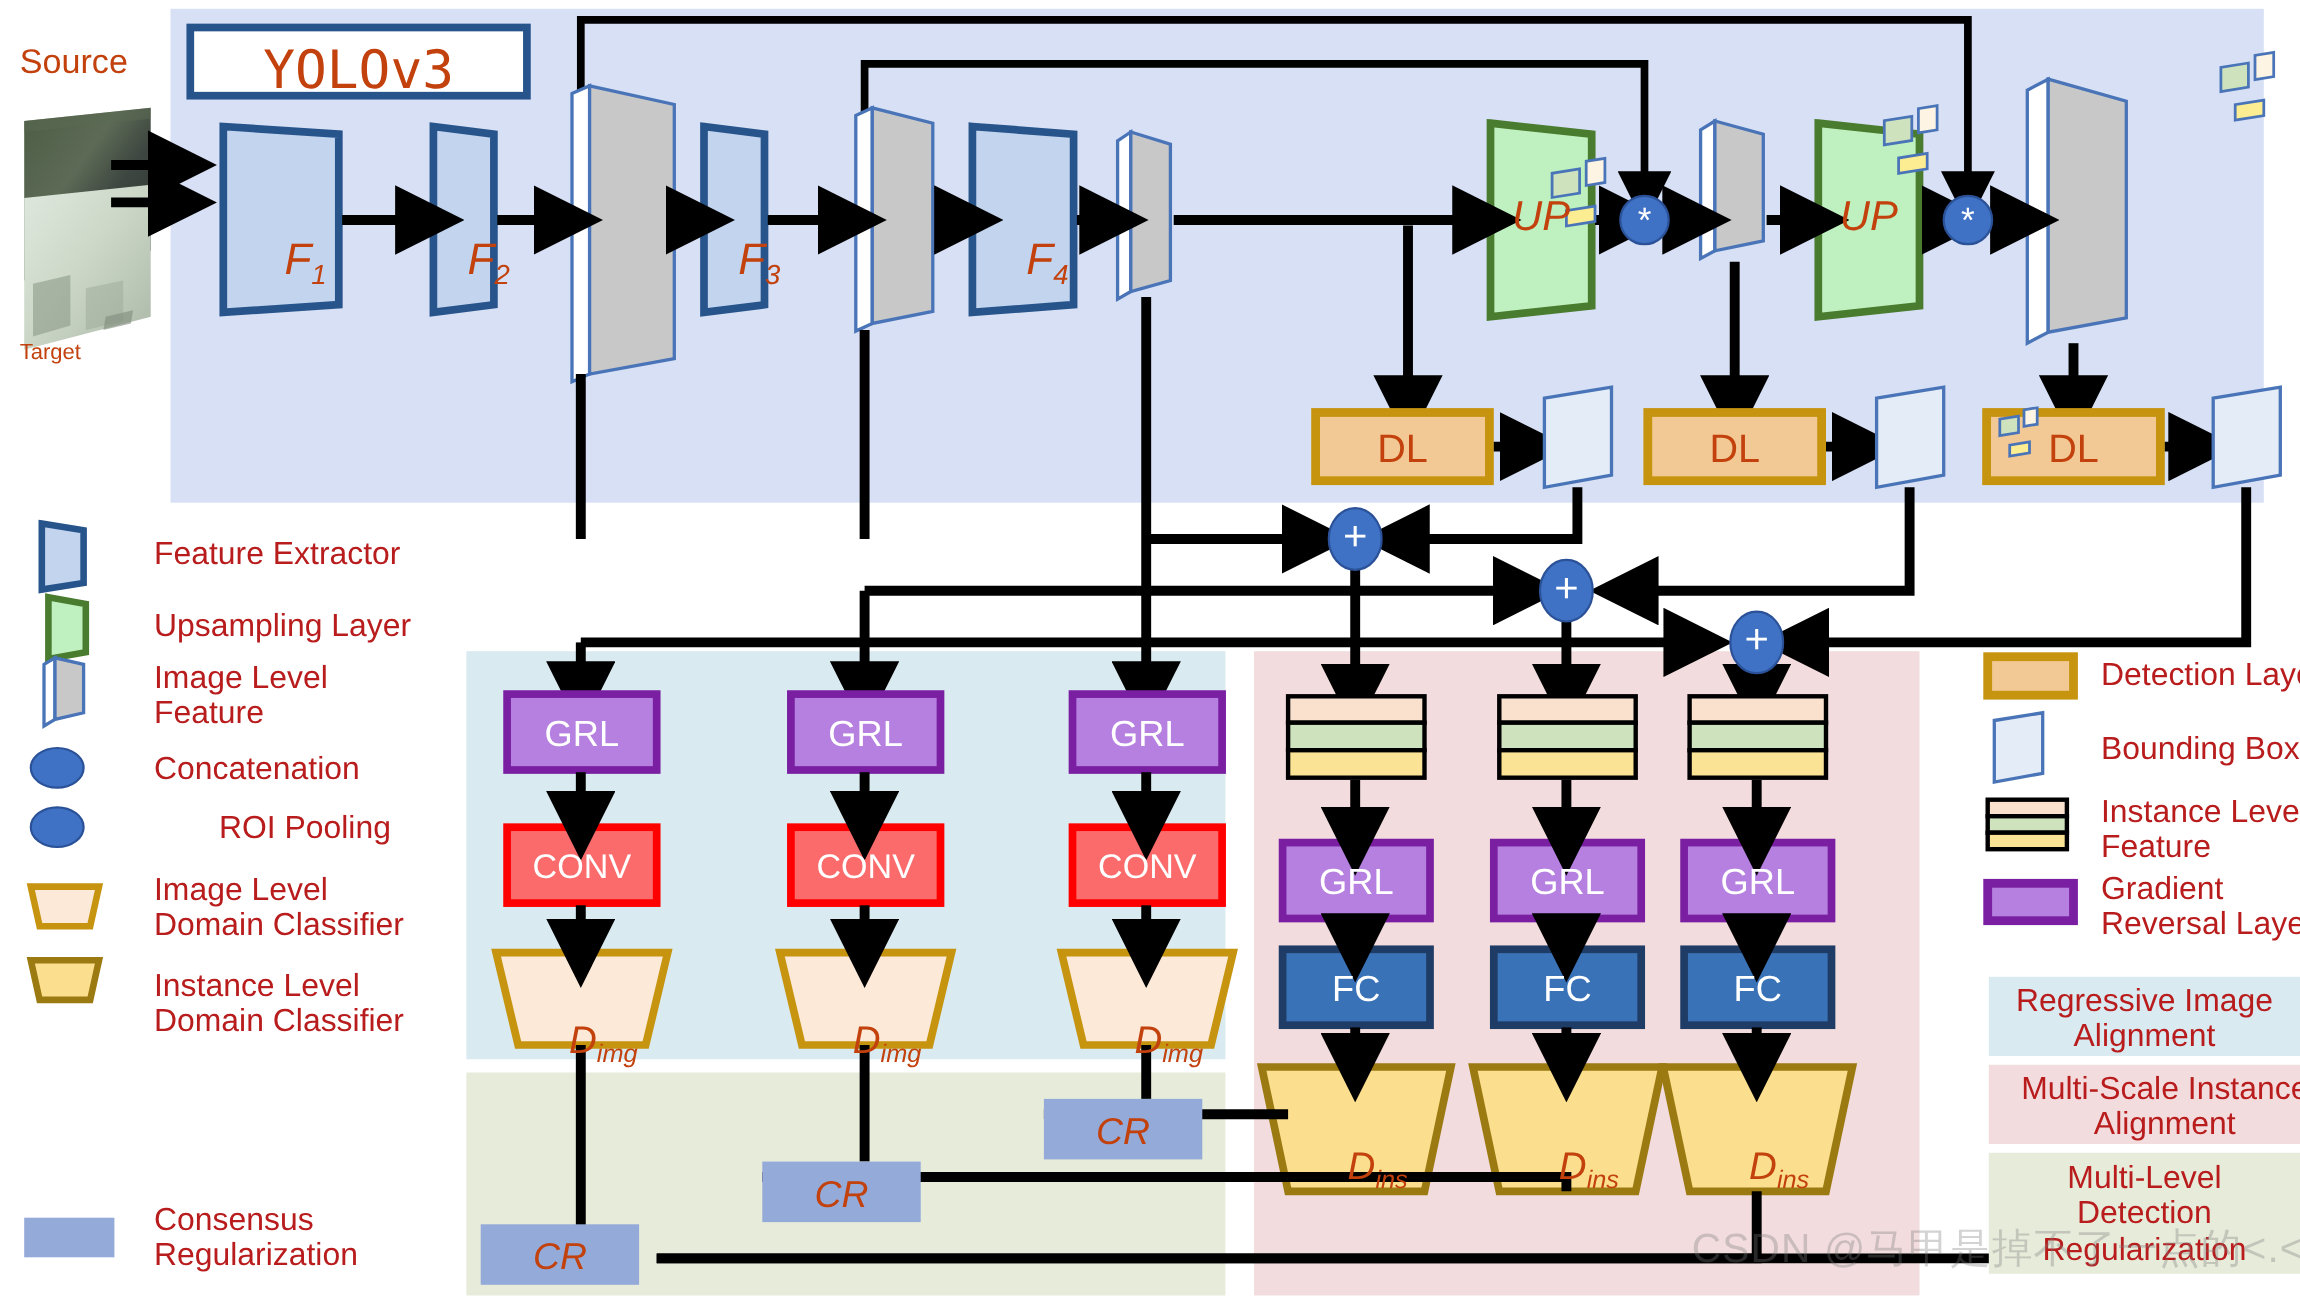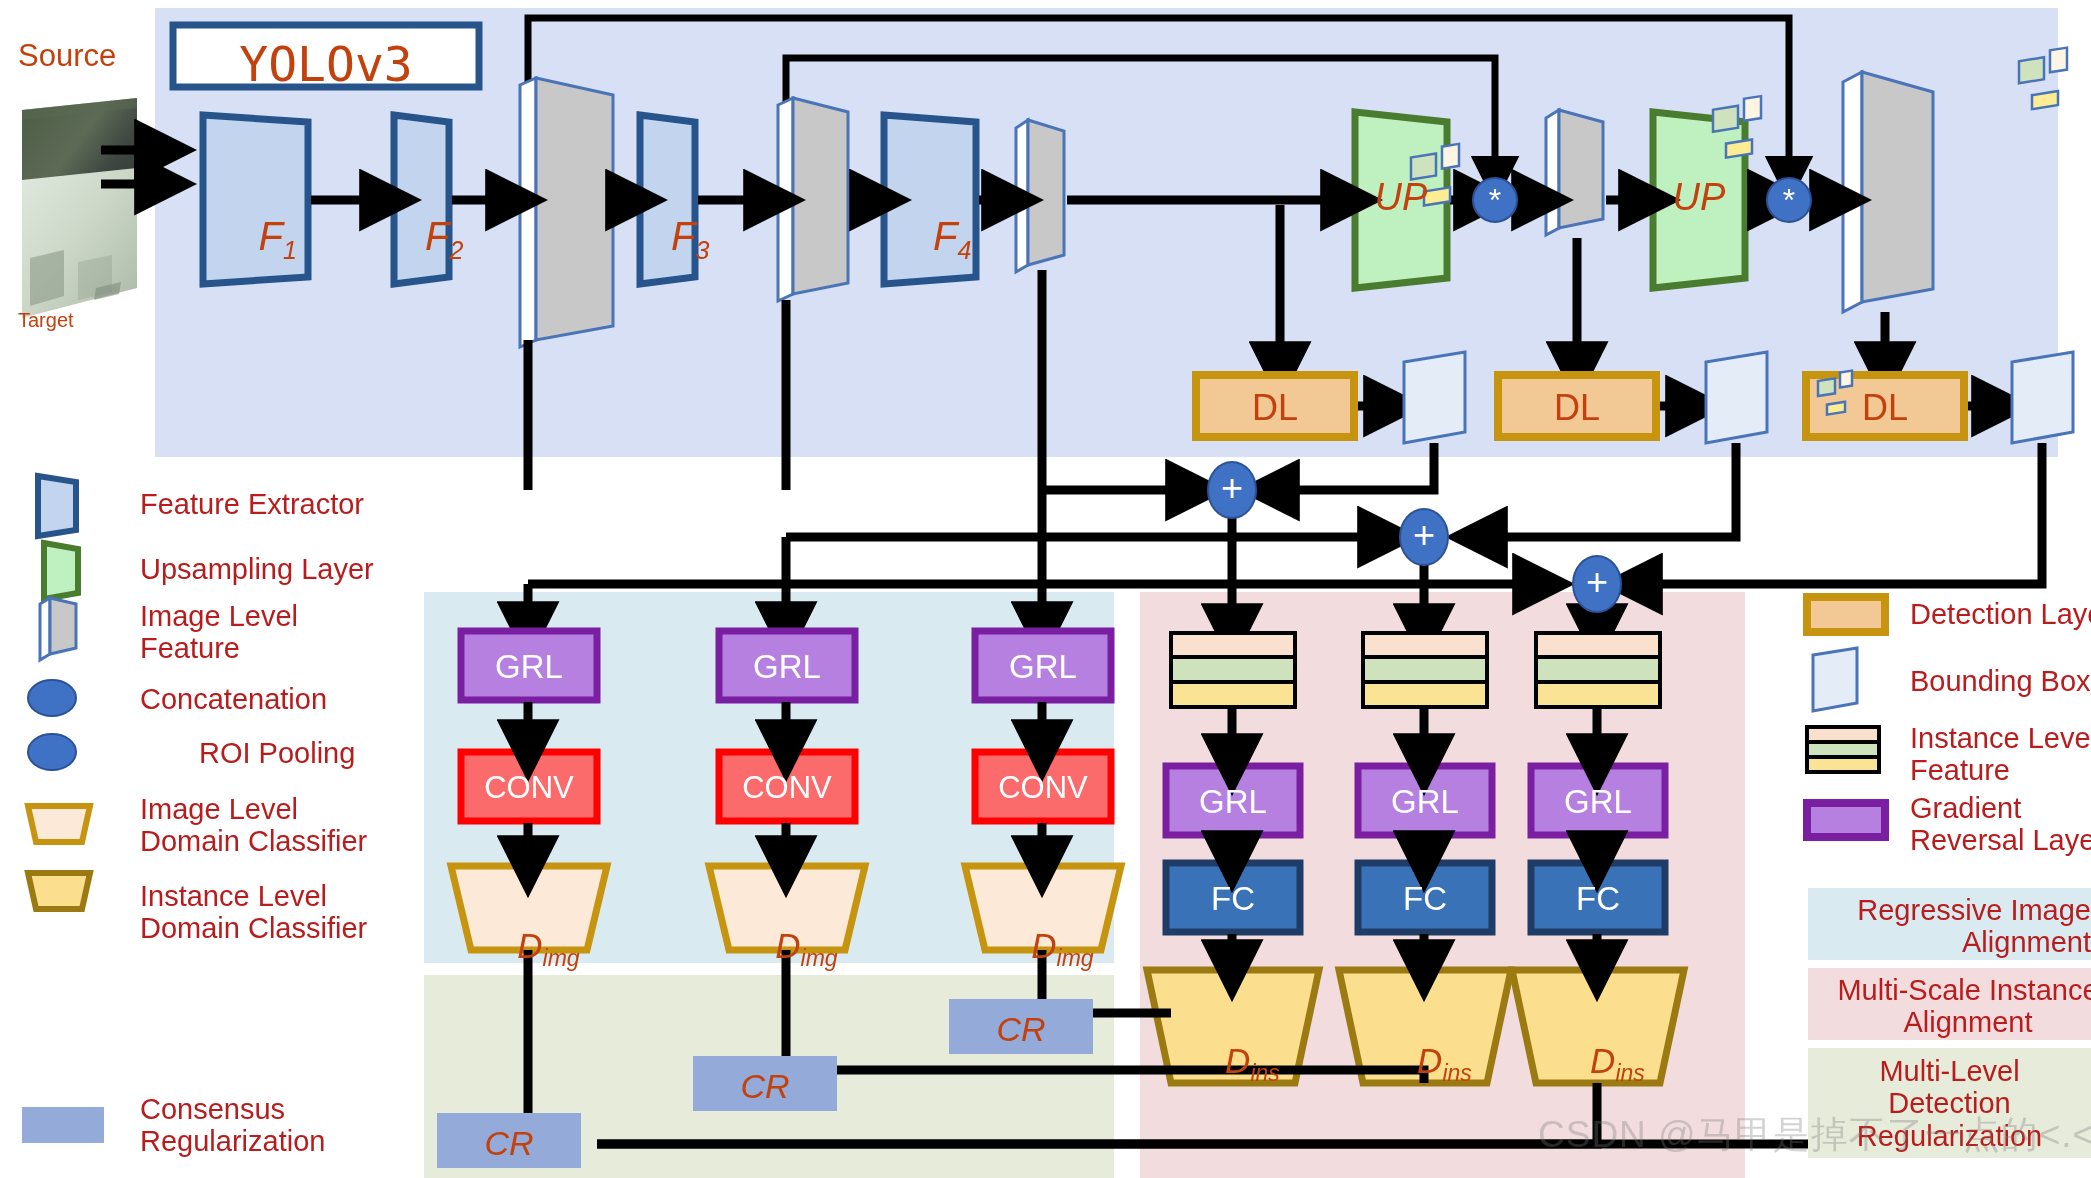--- a/index.html
+++ b/index.html
@@ -393,21 +393,21 @@
   <div class="txt legend-label" style="left: 140px; top: 1093px; white-space: pre;">Consensus
 Regularization</div>
 
   <div class="txt legend-label" style="left: 1910px; top: 598px; white-space: pre;">Detection Layer</div>
   <div class="txt legend-label" style="left: 1910px; top: 665px; white-space: pre;">Bounding Box</div>
   <div class="txt legend-label" style="left: 1910px; top: 722px; white-space: pre;">Instance Level
 Feature</div>
   <div class="txt legend-label" style="left: 1910px; top: 792px; white-space: pre;">Gradient
 Reversal Layer</div>
 
-  <div class="txt legend-label" style="left: 1808px; top: 894px; width: 283px; text-align: right; white-space: pre;">Regressive Image
+  <div class="txt legend-label" style="left: 1808px; top: 894px; width: 283px; text-align: center; white-space: pre;">Regressive Image
 Alignment</div>
   <div class="txt legend-label" style="left: 1808px; top: 974px; width: 320px; text-align: center; white-space: pre;">Multi-Scale Instance
 Alignment</div>
   <div class="txt legend-label" style="left: 1808px; top: 1055px; width: 283px; text-align: center; white-space: pre;">Multi-Level
 Detection
 Regularization</div>
 
   <div class="wm" style="left:1538px;top:1110px;">CSDN @马甲是掉不了一点的&lt;.&lt;</div>
 
 </div>

